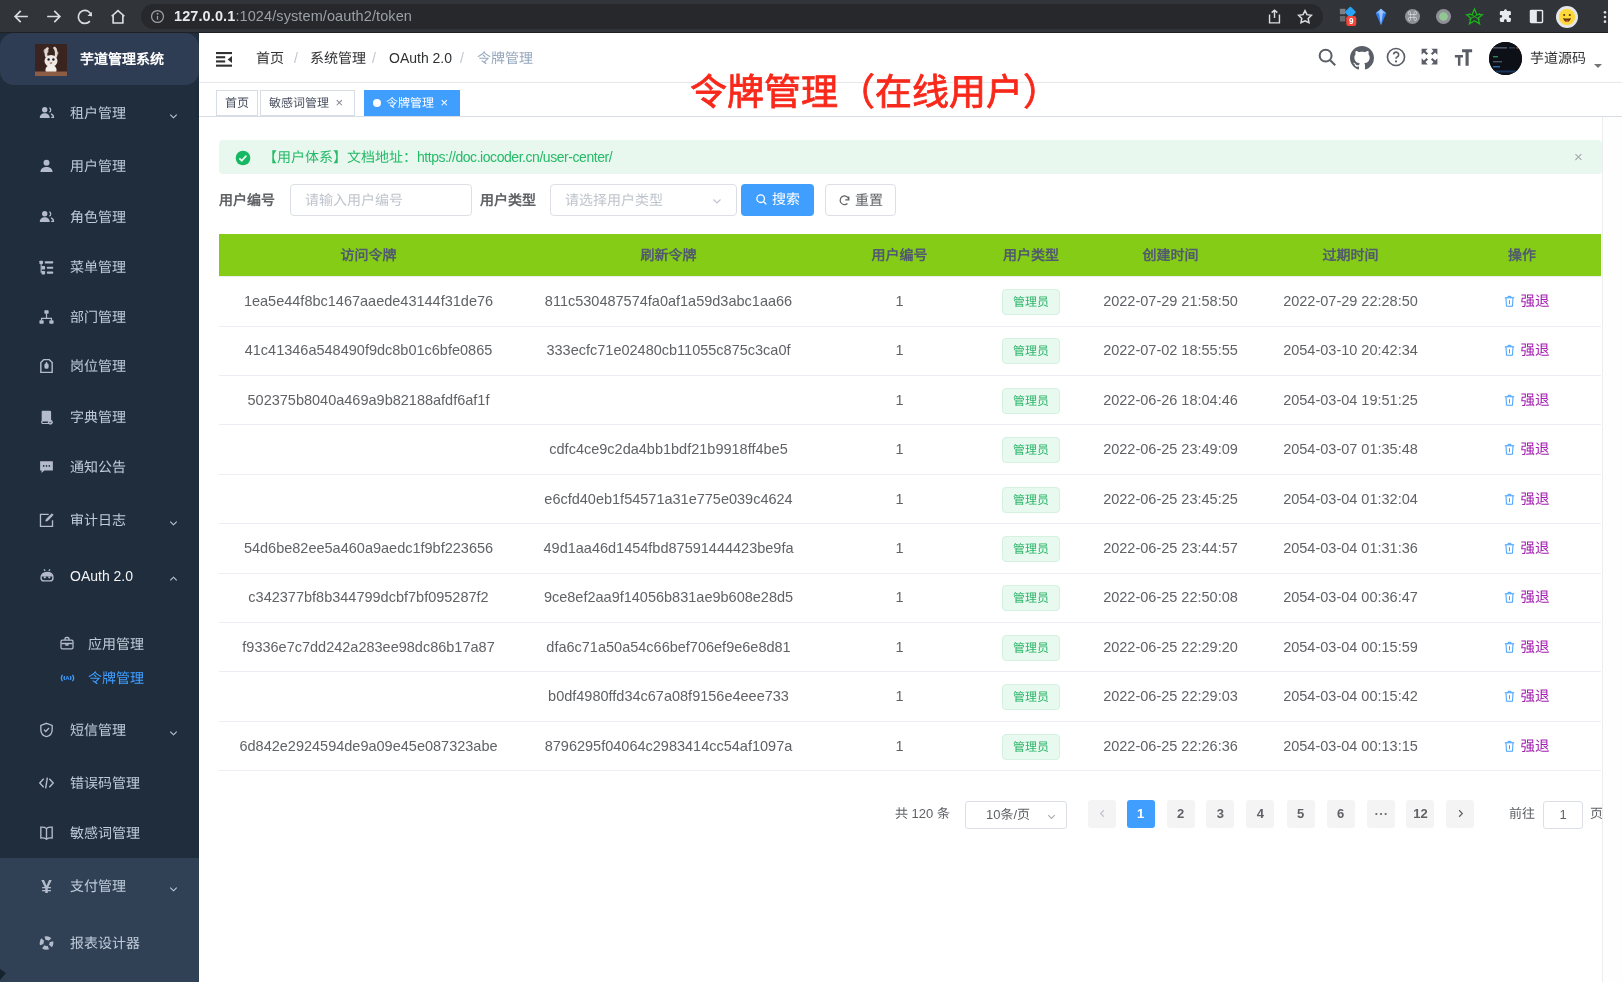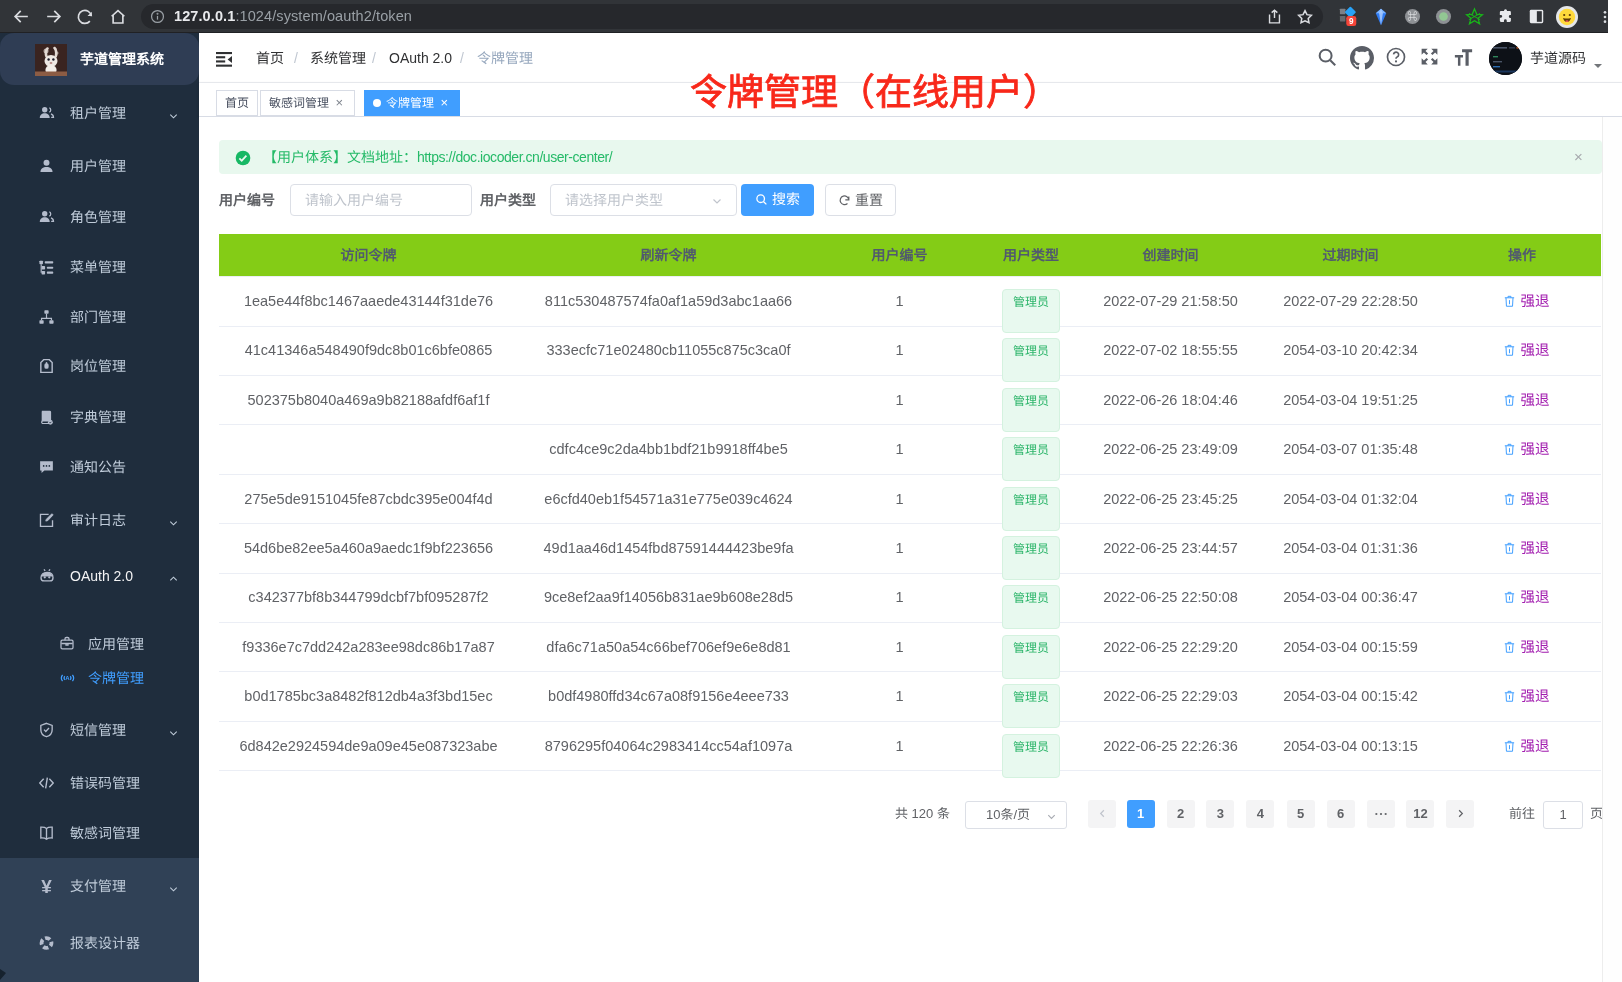--- a/index.html
+++ b/index.html
@@ -51,21 +51,21 @@
 #alert .close{position:absolute;right:14px;top:10px;width:14px;height:14px;color:#a6a9ad;font-size:15px;line-height:14px;}
 .flabel{position:absolute;top:67px;height:32px;line-height:32px;font-size:14px;font-weight:700;color:#606266;}
 .finput{position:absolute;top:67px;height:32px;border:1px solid #dcdfe6;border-radius:4px;background:#fff;font-size:14px;color:#bfc4cc;line-height:30px;padding-left:14px;}
 .fbtn{position:absolute;top:67px;height:32px;border-radius:4px;font-size:14px;line-height:30px;text-align:center;}
 
 #table{position:absolute;left:20px;top:117px;width:1383px;}
 #thead{position:absolute;left:0;top:0;width:1382px;height:43px;background:#84cc16;border-bottom:1px solid #ebeef5;}
 .th{position:absolute;top:0;height:43px;line-height:43px;font-size:14px;font-weight:700;color:#515a6e;text-align:center;transform:translateX(-50%);white-space:nowrap;}
 .row{position:absolute;left:0;width:1382px;height:49.5px;border-bottom:1px solid #ebeef5;}
 .td{position:absolute;top:0;height:49px;line-height:49px;font-size:14.5px;color:#606266;text-align:center;transform:translateX(-50%);white-space:nowrap;}
-.gtag{position:absolute;top:12px;height:44px;line-height:24px;background:#e8f9ef;border:1px solid #d4f2df;color:#2cb56a;border-radius:4px;font-size:12px;padding:0 10px;transform:translateX(-50%);}
+.gtag{position:absolute;top:12px;height:26px;line-height:24px;background:#e8f9ef;border:1px solid #d4f2df;color:#2cb56a;border-radius:4px;font-size:12px;padding:0 10px;transform:translateX(-50%);}
 .oplink{color:#a21caf;}
 
 .pg{position:absolute;font-size:13px;color:#606266;}
 .pbtn{position:absolute;top:683px;width:28px;height:28px;border-radius:3px;background:#f4f4f5;color:#606266;font-size:13px;font-weight:700;text-align:center;line-height:28px;transform:translateX(-50%);}
 .pbtn.on{background:#409eff;color:#fff;}
 
 #anno{position:absolute;left:690px;top:62px;font-size:37px;letter-spacing:0.9px;font-weight:400;-webkit-text-stroke:0.8px #f8281a;color:#f8281a;letter-spacing:0;white-space:nowrap;}
 </style>
 </head>
 <body>
@@ -456,21 +456,20 @@
   <div class="td" style="left:449.5px;">cdfc4ce9c2da4bb1bdf21b9918ff4be5</div>
   <div class="td" style="left:680.5px;">1</div>
   <div class="gtag" style="left:812px;">管理员</div>
   <div class="td" style="left:951.5px;">2022-06-25 23:49:09</div>
   <div class="td" style="left:1131.5px;">2054-03-07 01:35:48</div>
   <div class="td oplink" style="left:1307px;"><svg width="14" height="14" viewBox="0 0 24 24" fill="none" stroke="#409eff" stroke-width="1.7" style="vertical-align:-2px">
             <path d="M4 6.5h16M9.5 6.5V4h5v2.5M6 6.5l.8 14.5h10.4L18 6.5M12 10.5v7"></path>
           </svg> 强退</div>
 </div>
 <div class="row" style="top:240.6px;">
-  <div class="td" style="left:149.5px;">275e5de9151045fe87cbdc395e004f4d</div>
   <div class="td" style="left:449.5px;">e6cfd40eb1f54571a31e775e039c4624</div>
   <div class="td" style="left:680.5px;">1</div>
   <div class="gtag" style="left:812px;">管理员</div>
   <div class="td" style="left:951.5px;">2022-06-25 23:45:25</div>
   <div class="td" style="left:1131.5px;">2054-03-04 01:32:04</div>
   <div class="td oplink" style="left:1307px;"><svg width="14" height="14" viewBox="0 0 24 24" fill="none" stroke="#409eff" stroke-width="1.7" style="vertical-align:-2px">
             <path d="M4 6.5h16M9.5 6.5V4h5v2.5M6 6.5l.8 14.5h10.4L18 6.5M12 10.5v7"></path>
           </svg> 强退</div>
 </div>
 <div class="row" style="top:290.0px;">
@@ -500,21 +499,20 @@
   <div class="td" style="left:449.5px;">dfa6c71a50a54c66bef706ef9e6e8d81</div>
   <div class="td" style="left:680.5px;">1</div>
   <div class="gtag" style="left:812px;">管理员</div>
   <div class="td" style="left:951.5px;">2022-06-25 22:29:20</div>
   <div class="td" style="left:1131.5px;">2054-03-04 00:15:59</div>
   <div class="td oplink" style="left:1307px;"><svg width="14" height="14" viewBox="0 0 24 24" fill="none" stroke="#409eff" stroke-width="1.7" style="vertical-align:-2px">
             <path d="M4 6.5h16M9.5 6.5V4h5v2.5M6 6.5l.8 14.5h10.4L18 6.5M12 10.5v7"></path>
           </svg> 强退</div>
 </div>
 <div class="row" style="top:438.2px;">
-  <div class="td" style="left:149.5px;">b0d1785bc3a8482f812db4a3f3bd15ec</div>
   <div class="td" style="left:449.5px;">b0df4980ffd34c67a08f9156e4eee733</div>
   <div class="td" style="left:680.5px;">1</div>
   <div class="gtag" style="left:812px;">管理员</div>
   <div class="td" style="left:951.5px;">2022-06-25 22:29:03</div>
   <div class="td" style="left:1131.5px;">2054-03-04 00:15:42</div>
   <div class="td oplink" style="left:1307px;"><svg width="14" height="14" viewBox="0 0 24 24" fill="none" stroke="#409eff" stroke-width="1.7" style="vertical-align:-2px">
             <path d="M4 6.5h16M9.5 6.5V4h5v2.5M6 6.5l.8 14.5h10.4L18 6.5M12 10.5v7"></path>
           </svg> 强退</div>
 </div>
 <div class="row" style="top:487.6px;">

